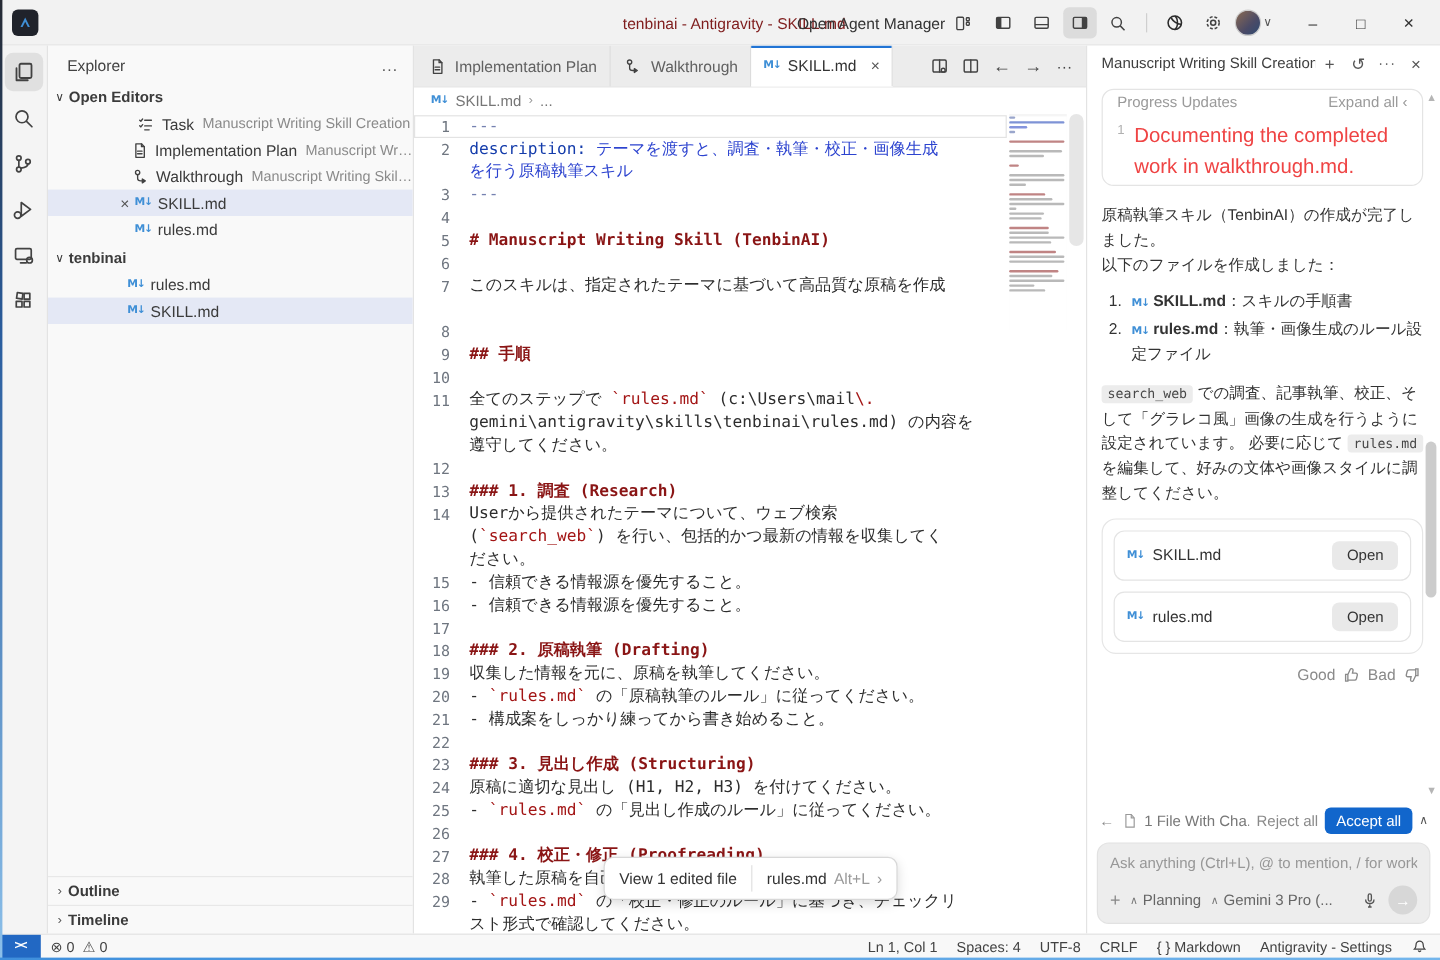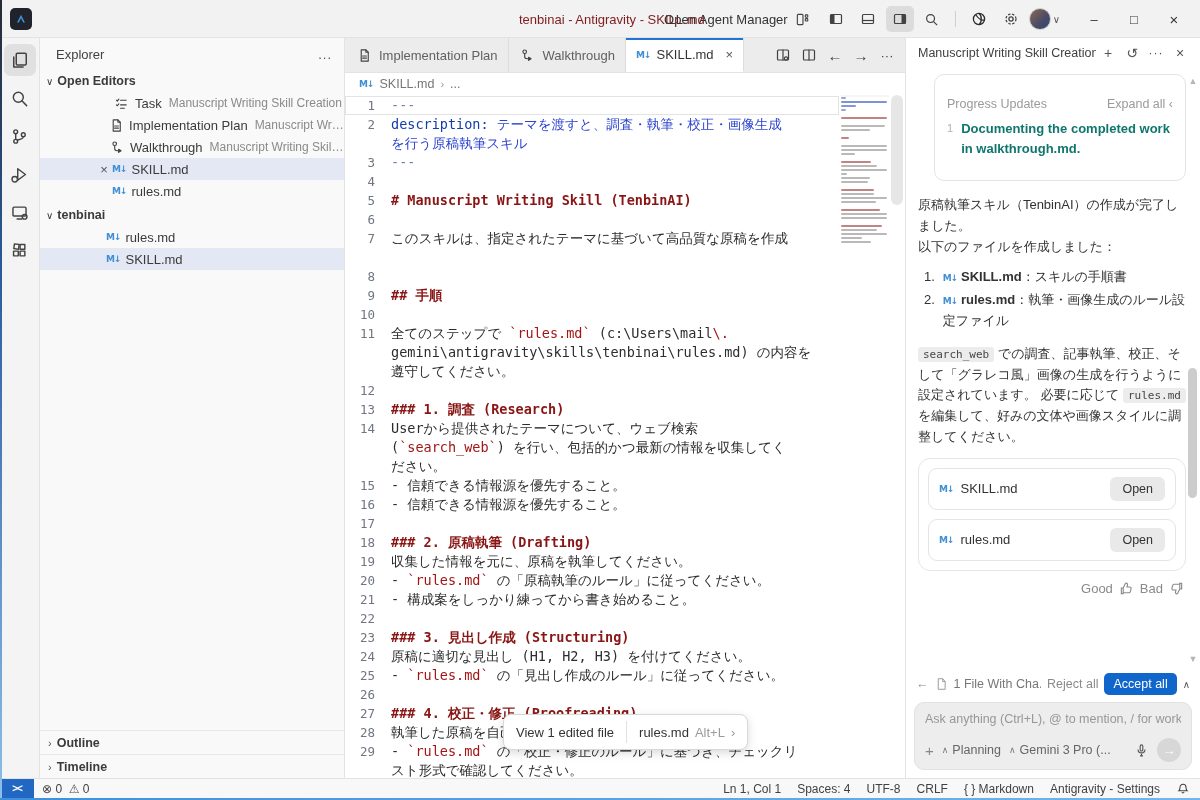--- a/index.html
+++ b/index.html
@@ -78,25 +78,25 @@
   .edited-popup .part { padding:0 12px; display:flex; align-items:center; gap:6px; color:#333; }
   .edited-popup .sep { width:1px; height:22px; background:#e0e0e0; }
   .edited-popup .kbd { color:#9a9a9a; }
 
   
   .panel { width:295px; border-left:1px solid #e3e3e3; background:#fff; display:flex; flex-direction:column; position:relative; }
   .p-header { height:30px; display:flex; align-items:center; padding:0 8px 0 12px; color:#3f3f3f; font-size:12.5px; }
   .p-header .ph-title { flex:1; overflow:hidden; white-space:nowrap; }
   .p-hicon { width:24px; height:24px; display:flex; align-items:center; justify-content:center; color:#555; font-size:14px; border-radius:4px; }
   .p-scroll { flex:1; overflow:hidden; padding:6px 14px 0 12px; position:relative; }
-  .card { border:1px solid #e4e4e4; border-radius:10px; padding:22px 12px; margin-bottom:14px; background:#fff;margin-left:16px; }
+  .card { border:1px solid #e4e4e4; border-radius:10px; padding:3px 12px; margin-bottom:14px; background:#fff; }
   .pu-head { display:flex; justify-content:space-between; color:#9a9a9a; font-size:12.5px; margin-bottom:8px; }
   .pu-item { display:flex; gap:8px; }
   .pu-num { color:#b0b0b0; font-size:11px; padding-top:3px; }
-  .pu-text { font-weight:bold; color:#0f766e; font-size:13px; line-height:1.5; }
+  .pu-text { font-weight:normal; color:#ef4444; font-size:17px; line-height:1.5; }
   .msg { color:#333; font-size:13px; line-height:1.6; margin-bottom:10px; }
   .msg-list { margin:10px 0 12px 6px; }
   .msg-li { display:flex; gap:8px; font-size:13px; line-height:1.6; color:#333; margin-bottom:2px; }
   .msg-li b { font-weight:bold; }
   .chip { font-family:"DejaVu Sans Mono",monospace; font-size:11px; background:#ececec; border-radius:3px; padding:1px 5px; color:#474747; }
   .filecard-outer { border:1px solid #e6e6e6; border-radius:12px; padding:9px; margin-bottom:10px; }
   .filerow { border:1px solid #e4e4e4; border-radius:9px; height:42px; display:flex; align-items:center; padding:0 10px; margin-bottom:9px; }
   .filerow:last-child { margin-bottom:0; }
   .filerow .fn { margin-left:7px; color:#333; flex:1; }
   .openbtn { background:#e9e9e9; border-radius:6px; padding:5px 12px; font-size:12.5px; color:#333; }

